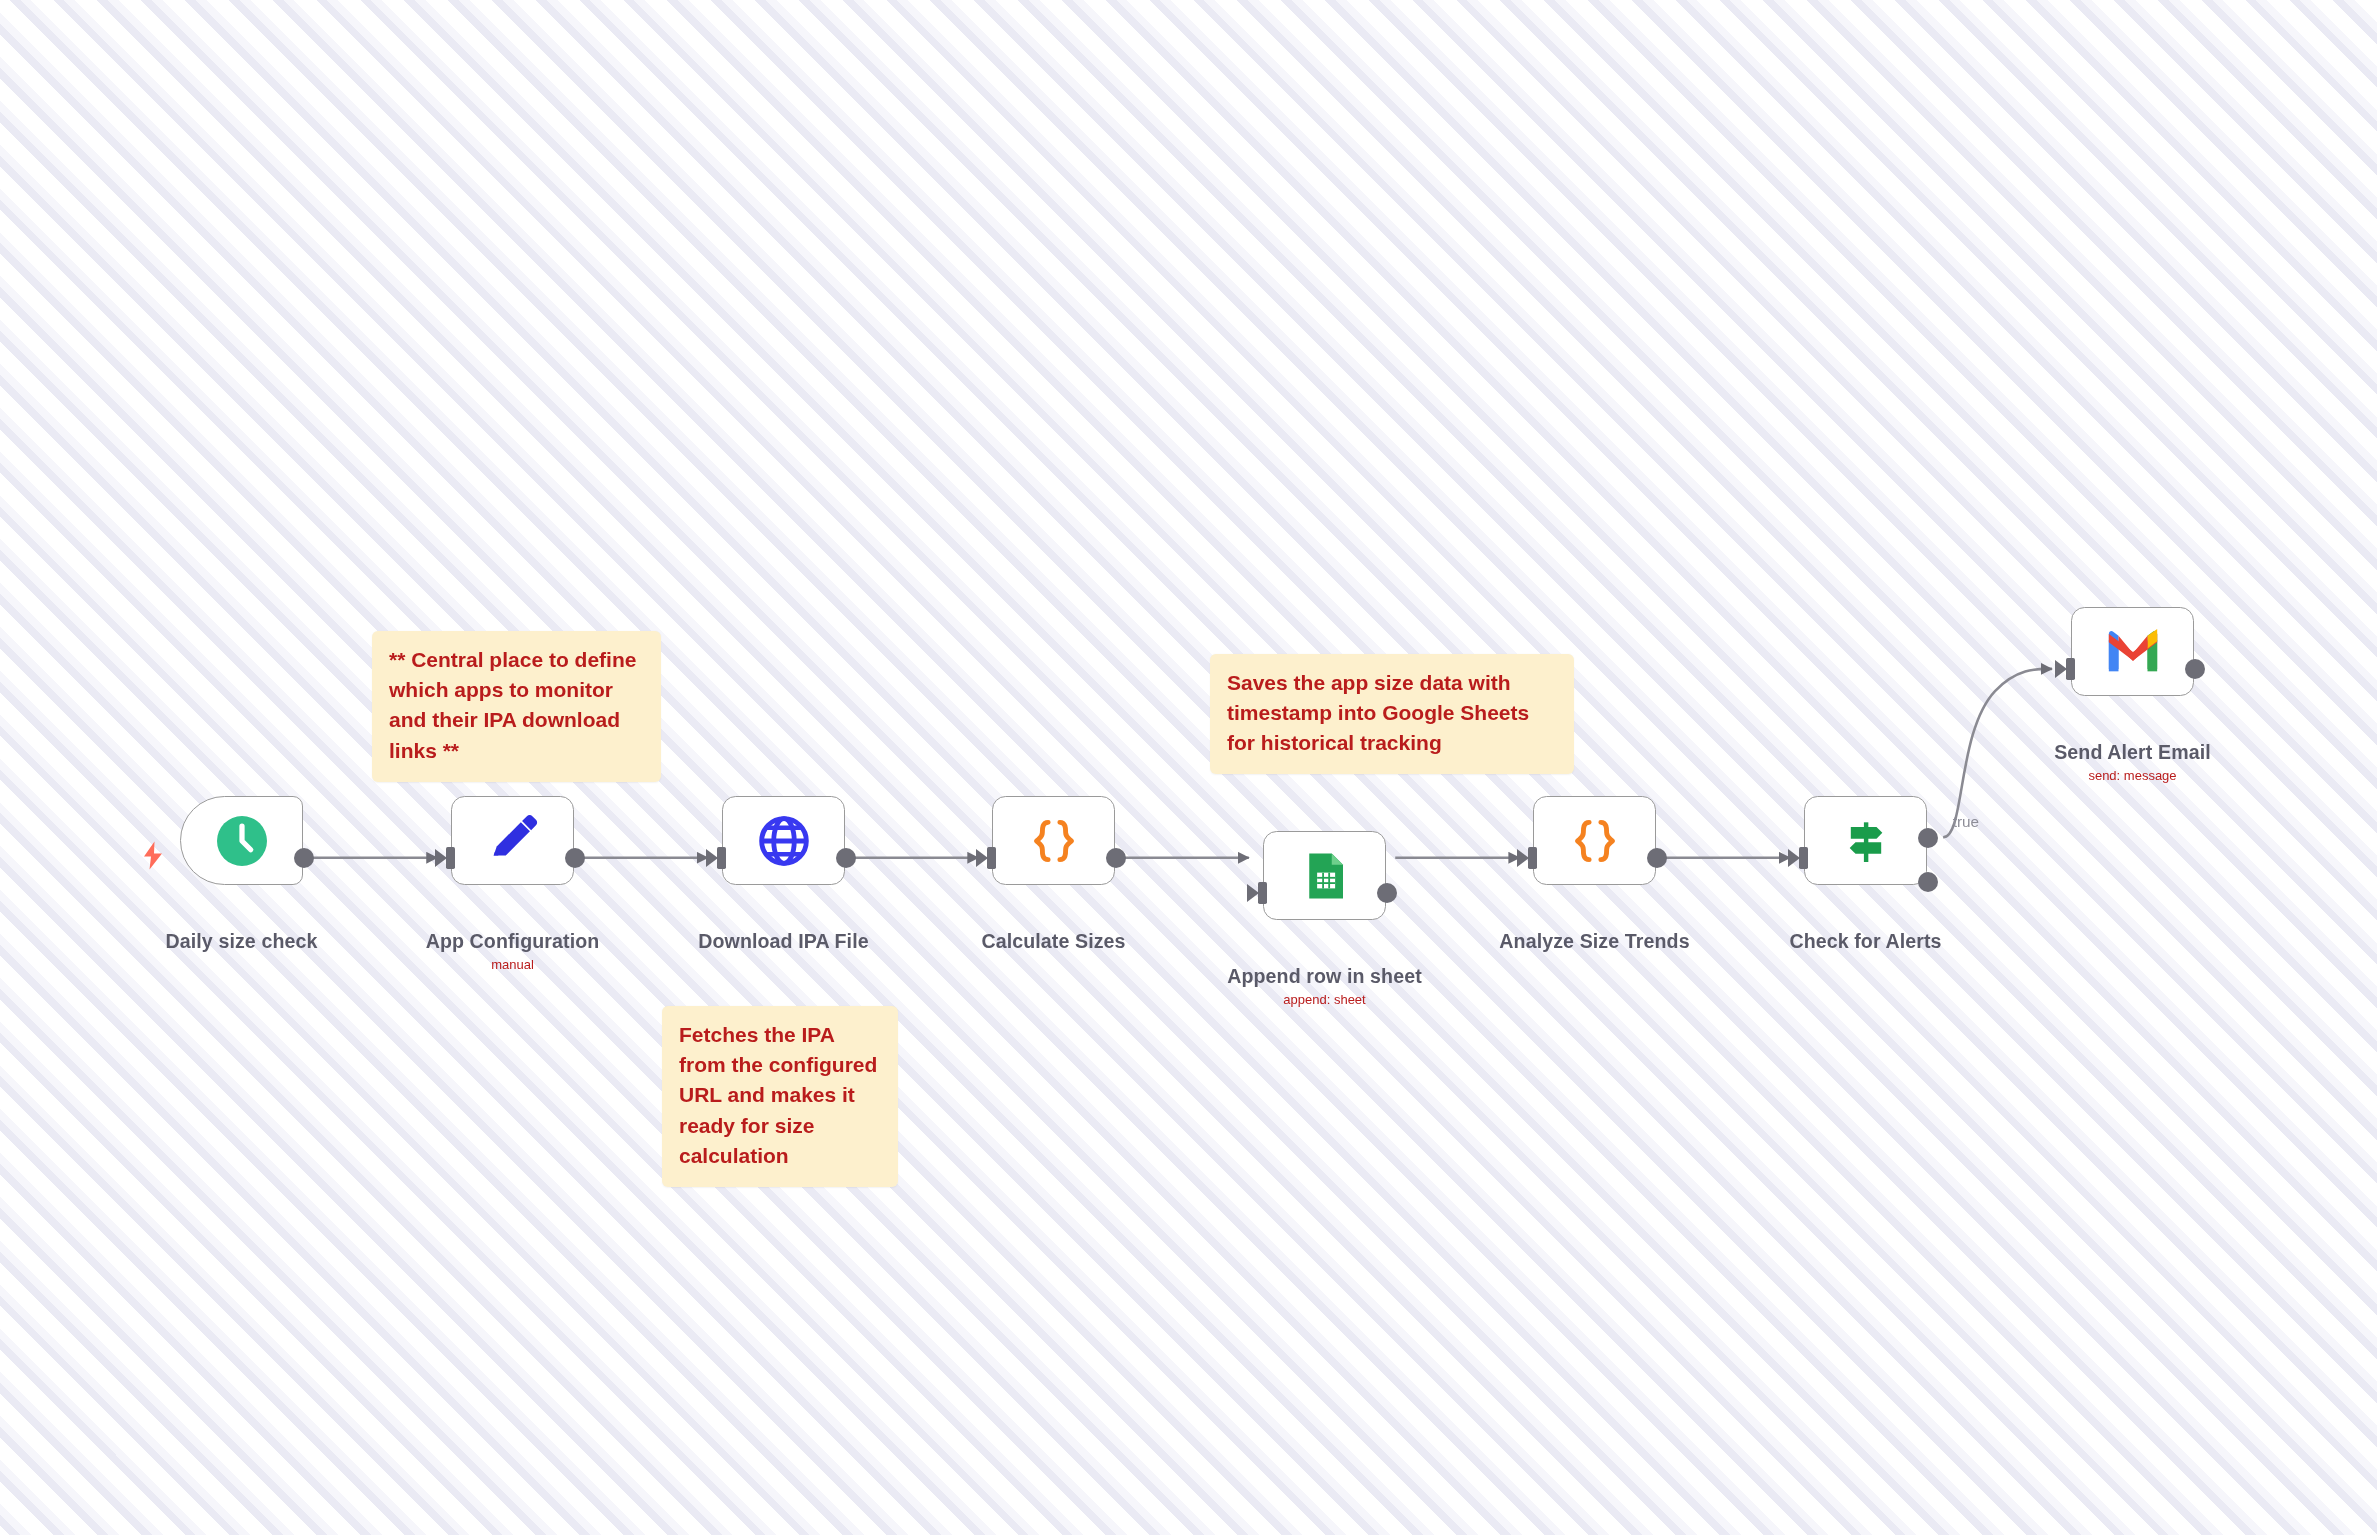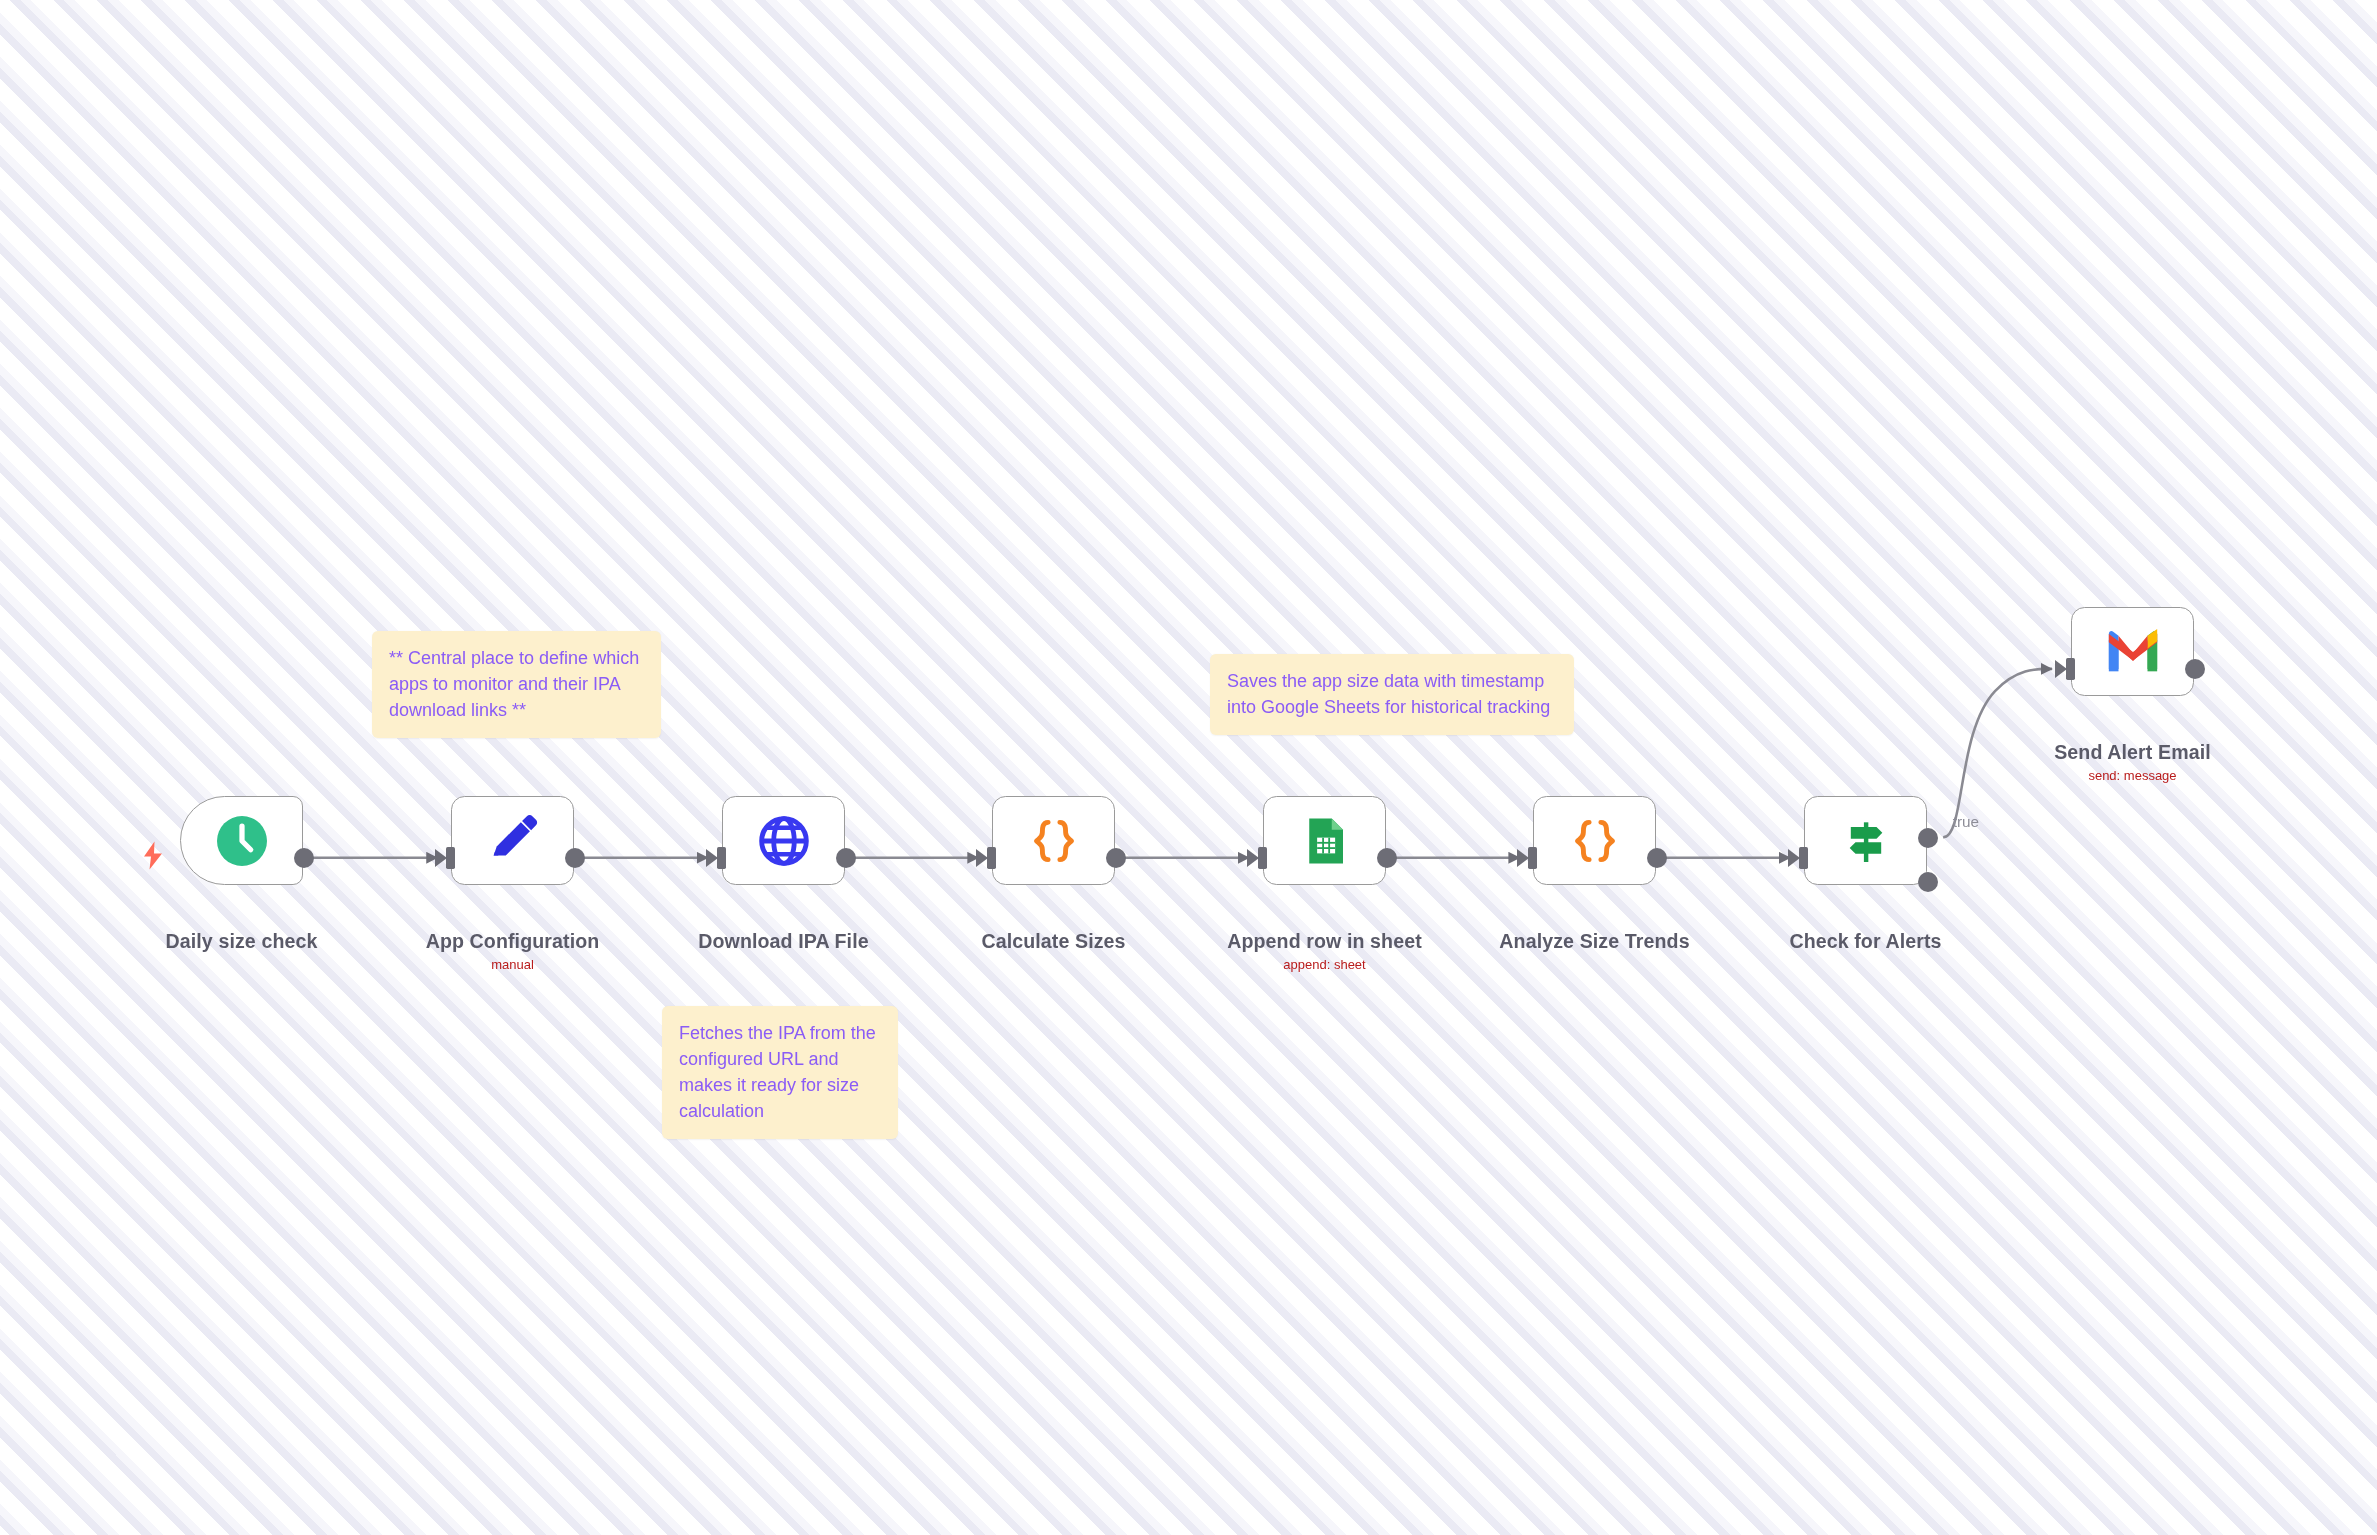--- a/index.html
+++ b/index.html
@@ -107,24 +107,24 @@
   
   .sticky {
     position:absolute;
     background:#fdf0cd;
     border-radius:6px;
     padding:13.6px 17px 15.3px 17px;
     z-index:3;
     box-shadow:0 0.9px 1.7px rgba(0,0,0,0.05);
   }
   .sticky-text {
-    font-size:18px;
-    font-weight:normal;
+    font-size:21px;
+    font-weight:bold;
     line-height:1.45;
-    color:#8b5cf6;
+    color:#b91c1c;
     white-space:pre-line;
   }
 
   
   .bolt {
     position:absolute;
     z-index:6;
   }
 
   .icon-wrap { width:68px; height:68px; display:flex; align-items:center; justify-content:center; }
@@ -202,21 +202,21 @@
       <svg width="56" height="56" viewBox="0 0 48 48">
         <path d="M19 8 C14 8 14 13 14 17 C14 21 11 22 9 24 C11 26 14 27 14 31 C14 35 14 40 19 40" fill="none" stroke="#f58220" stroke-width="4.2" stroke-linecap="round" stroke-linejoin="round"></path>
         <path d="M29 8 C34 8 34 13 34 17 C34 21 37 22 39 24 C37 26 34 27 34 31 C34 35 34 40 29 40" fill="none" stroke="#f58220" stroke-width="4.2" stroke-linecap="round" stroke-linejoin="round"></path>
       </svg>
     </span>
     <div class="port-in" style="left:-6px; top:50px;"></div>
     <div class="port-out" style="right:-12px; top:51px;"></div>
     <div class="node-label">Calculate Sizes</div>
   </div>
 
-  <div class="node" style="left:1263px; top:796px;text-align:right;">
+  <div class="node" style="left:1263px; top:831px;text-align:right;">
     <span class="icon-wrap">
       <svg width="54" height="54" viewBox="0 0 48 48">
         <path d="M10 4 L30 4 L40 14 L40 44 L10 44 Z" fill="#23a455"></path>
         <path d="M30 4 L40 14 L30 14 Z" fill="#6ed08c"></path>
         <rect x="17" y="21" width="16" height="14" fill="#ffffff"></rect>
         <line x1="17" y1="25.6" x2="33" y2="25.6" stroke="#23a455" stroke-width="1.6"></line>
         <line x1="17" y1="30.3" x2="33" y2="30.3" stroke="#23a455" stroke-width="1.6"></line>
         <line x1="22.3" y1="21" x2="22.3" y2="35" stroke="#23a455" stroke-width="1.6"></line>
         <line x1="27.7" y1="21" x2="27.7" y2="35" stroke="#23a455" stroke-width="1.6"></line>
       </svg>

